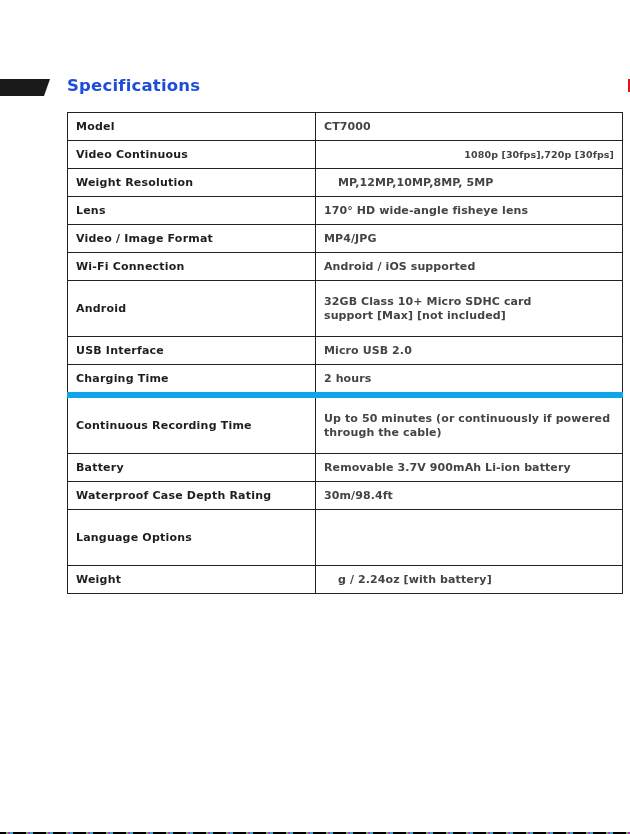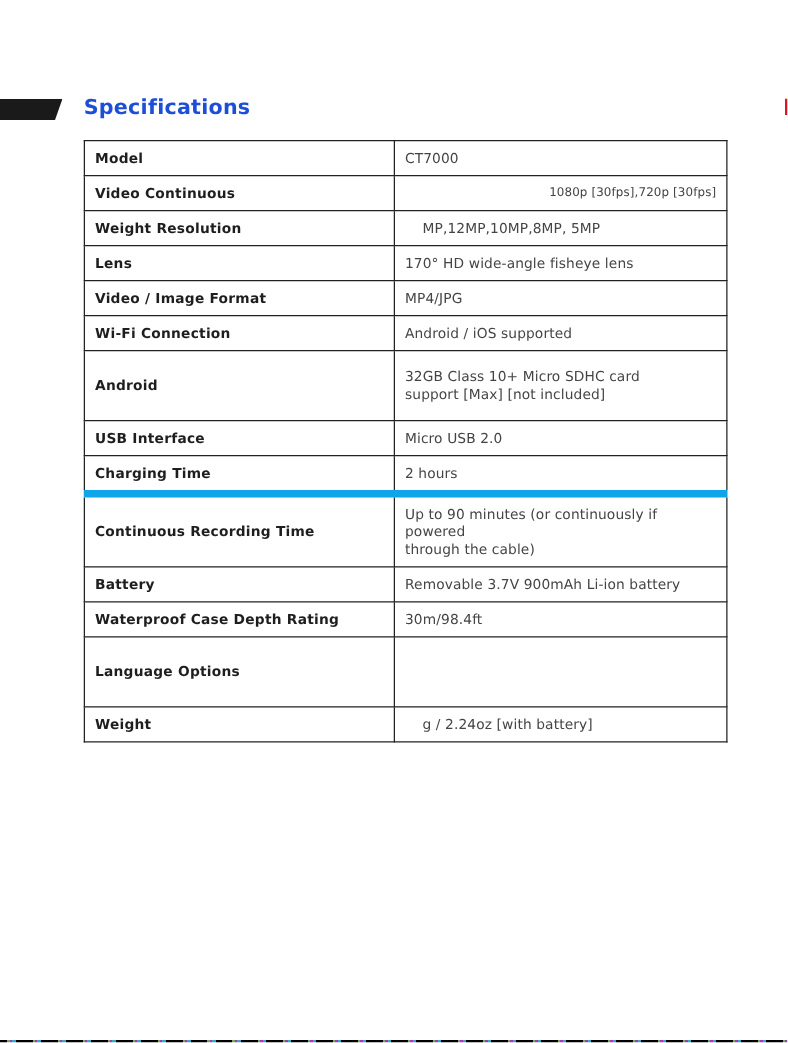--- a/index.html
+++ b/index.html
@@ -1,23 +1,23 @@
 <!DOCTYPE html>
 <html><head>
   <meta charset="utf-8">
   <style>
     html, body { margin: 0; padding: 0; background: #ffffff; }
     body { width: 630px; height: 834px; position: relative; overflow: hidden; font-family: "DejaVu Sans", sans-serif; color: #1a1a1a; }
     .tab-bar { position: absolute; left: 0; top: 79px; width: 50px; height: 17px; background: #1a1a1a; clip-path: polygon(0 0, 100% 0, 88% 100%, 0 100%); }
     .title { position: absolute; left: 67px; top: 76px; font-size: 16.5px; font-weight: bold; letter-spacing: 0.2px; color: #1d4ed8; }
     .red-mark { position: absolute; left: 628px; top: 79px; width: 2px; height: 13px; background: #e0161e; }
-    table.spec { position: absolute; left: 67px; top: 112px; width: 515px; border-collapse: collapse; table-layout: fixed; }
+    table.spec { position: absolute; left: 67px; top: 112px; width: 556px; border-collapse: collapse; table-layout: fixed; }
     table.spec td { border: 1px solid #222; padding: 0 8px; font-size: 11px; vertical-align: middle; line-height: 14px; }
     table.spec td.label { width: 231px; font-weight: bold; color: #1e1e1e; letter-spacing: 0.2px; }
-    table.spec td.value { color: #444; font-weight: normal; letter-spacing: 0.1px; }
+    table.spec td.value { color: #444; font-weight: bold; letter-spacing: 0.1px; }
     tr.h28 td { height: 27px; }
     tr.h56 td { height: 55px; }
     tr.thick-bottom td { border-bottom: 6px solid #0ea5e9; }
     td.right { text-align: right; font-size: 9.5px !important; }
     .indent { padding-left: 22px !important; }
     .bottom-noise { position: absolute; left: 0; bottom: 0; width: 630px; height: 2px; background: repeating-linear-gradient(90deg, #000 0 6px, #7a5 6px 8px, #a3c 8px 10px, #3ac 10px 13px, #000 13px 20px); }
   </style>
 </head>
 <body>
 
@@ -62,21 +62,21 @@
       <td class="label">USB Interface</td>
       <td class="value">Micro USB 2.0</td>
     </tr>
     <tr class="h28 thick-bottom">
       <td class="label">Charging Time</td>
       <td class="value">2 hours</td>
     </tr>
     <tr class="h56">
       <td class="label">Continuous Recording Time</td>
       <td class="value">
-        <div>Up to 90 minutes (or continuously if powered</div>
+        <div>Up to 50 minutes (or continuously if powered</div>
         <div>through the cable)</div>
       </td>
     </tr>
     <tr class="h28">
       <td class="label">Battery</td>
       <td class="value">Removable 3.7V 900mAh Li-ion battery</td>
     </tr>
     <tr class="h28">
       <td class="label">Waterproof Case Depth Rating</td>
       <td class="value">30m/98.4ft</td>

